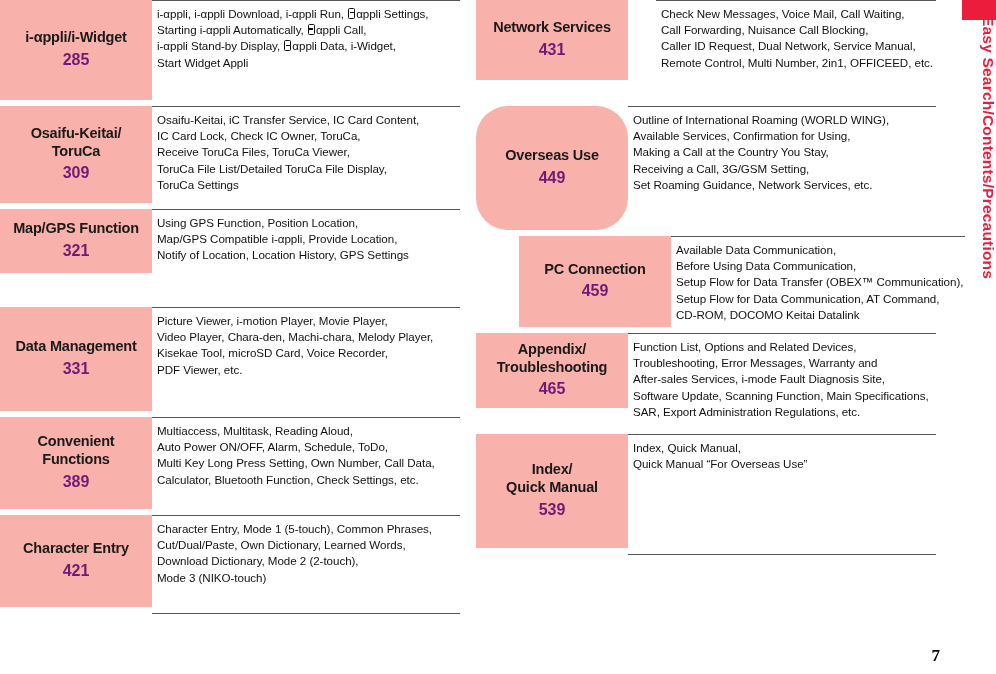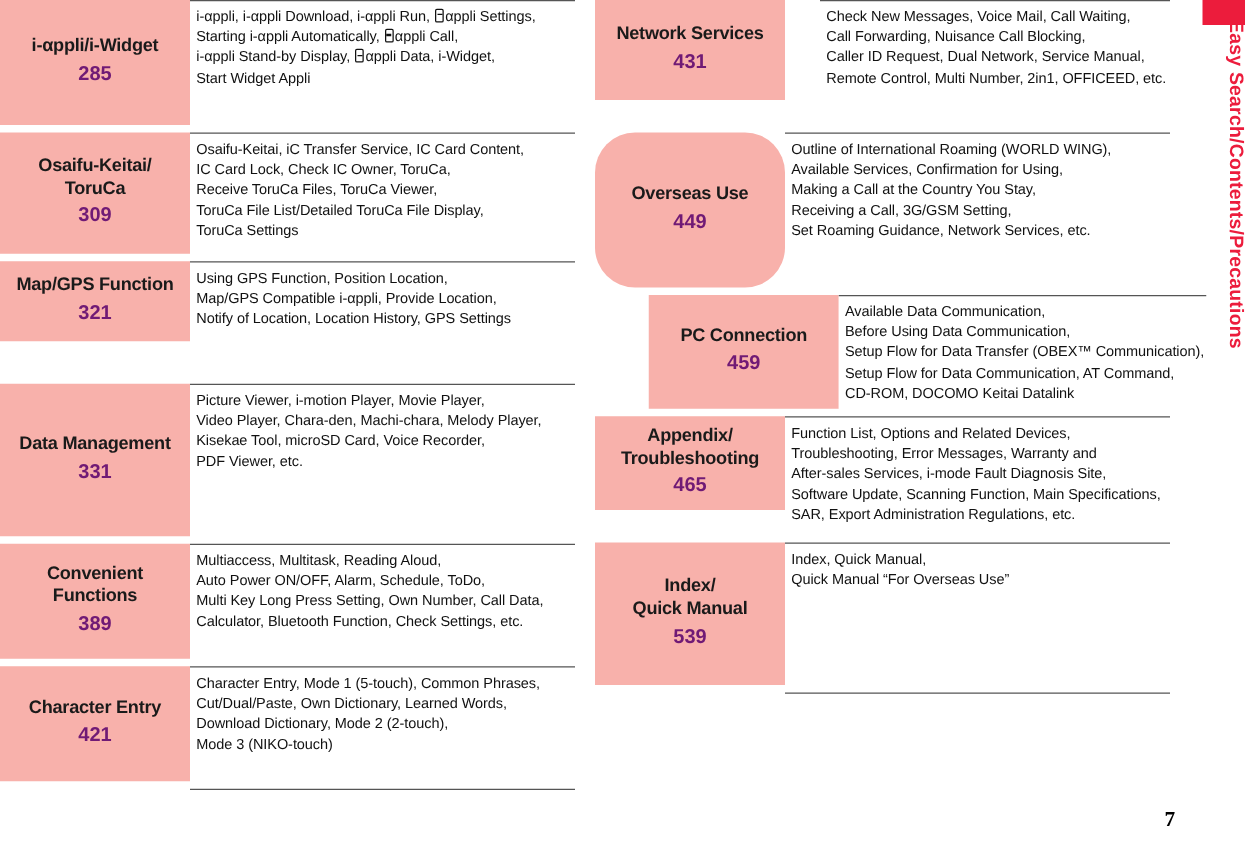--- a/index.html
+++ b/index.html
@@ -176,21 +176,21 @@
             <div class="cat-page">321</div>
           </div>
           <div class="desc-cell" style="height: 92px;">
             <div class="desc-line">Using GPS Function, Position Location,</div>
             <div class="desc-line">Map/GPS Compatible i-αppli, Provide Location,</div>
             <div class="desc-line">Notify of Location, Location History, GPS Settings</div>
           </div>
         </div>
         <div class="row-gap"></div>
         <div class="row">
-          <div class="cat-cell" style="height: 122px;">
+          <div class="cat-cell" style="height: 104px;">
             <div class="cat-title">Data Management</div>
             <div class="cat-page">331</div>
           </div>
           <div class="desc-cell" style="height: 97px;">
             <div class="desc-line">Picture Viewer, i-motion Player, Movie Player,</div>
             <div class="desc-line">Video Player, Chara-den, Machi-chara, Melody Player,</div>
             <div class="desc-line">Kisekae Tool, microSD Card, Voice Recorder,</div>
             <div class="desc-line">PDF Viewer, etc.</div>
           </div>
         </div>

